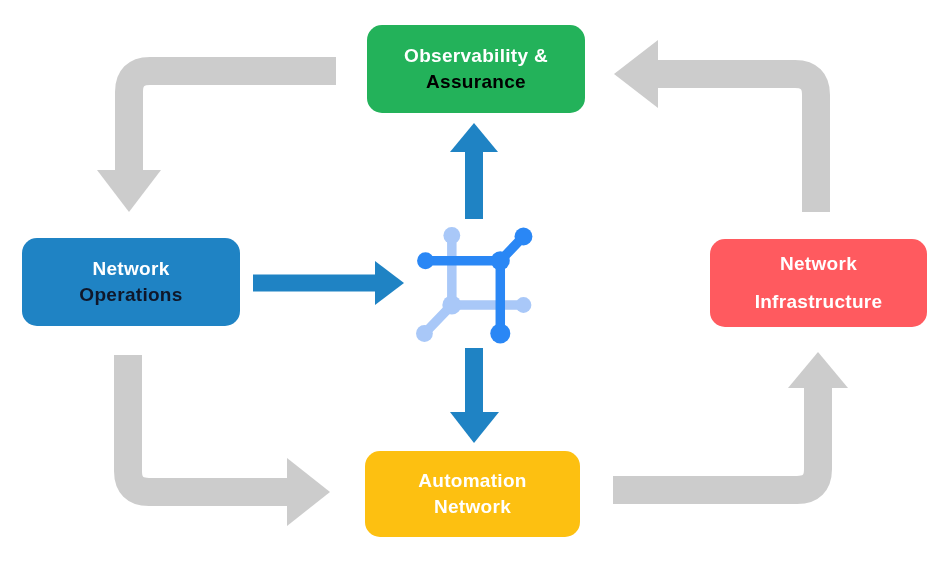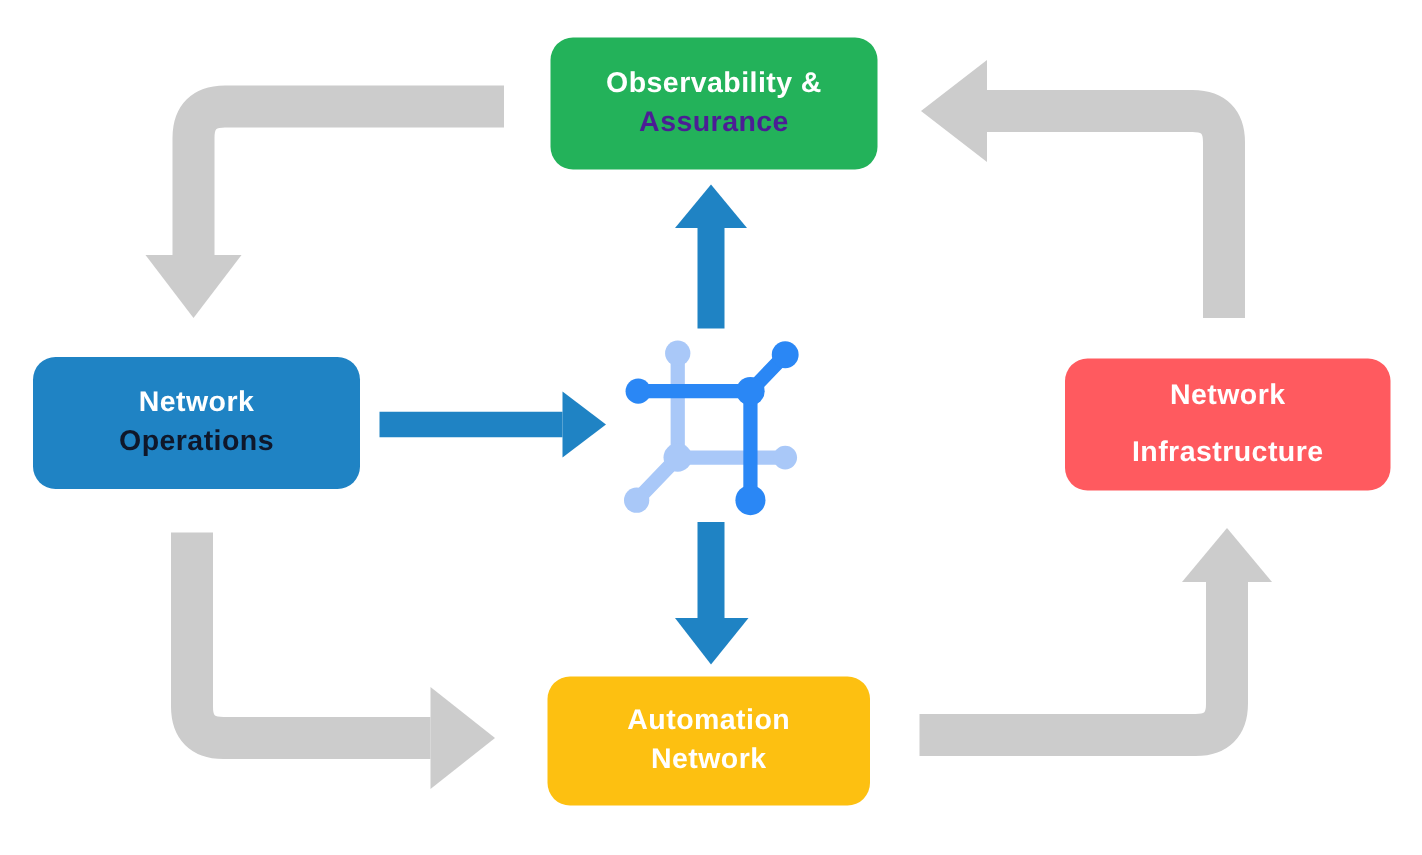--- a/index.html
+++ b/index.html
@@ -85,21 +85,21 @@
     </g>
 
     <g>
       <path d="M474 348 V412" fill="none" stroke-width="18" stroke="#1f83c4"></path>
       <polygon points="450,412 499,412 474,443" fill="#1f83c4"></polygon>
     </g>
   </svg>
 
   <div class="node node-observability" style="background-color: rgb(35, 178, 90);">
     <span style="color: rgb(255, 255, 255);">Observability &amp;</span>
-    <span style="color: #4c1d95;">Assurance</span>
+    <span style="color: #000000;">Assurance</span>
   </div>
 
   <div class="node node-operations" style="background-color: rgb(31, 131, 196);">
     <span style="color: rgb(255, 255, 255);">Network</span>
     <span style="color: #0f172a;">Operations</span>
   </div>
 
   <div class="node node-infrastructure" style="background-color: rgb(255, 90, 95);">
     <span style="color: rgb(255, 255, 255);">Network</span>
     <span style="color: rgb(255, 255, 255); margin-top: 12px;">Infrastructure</span>

